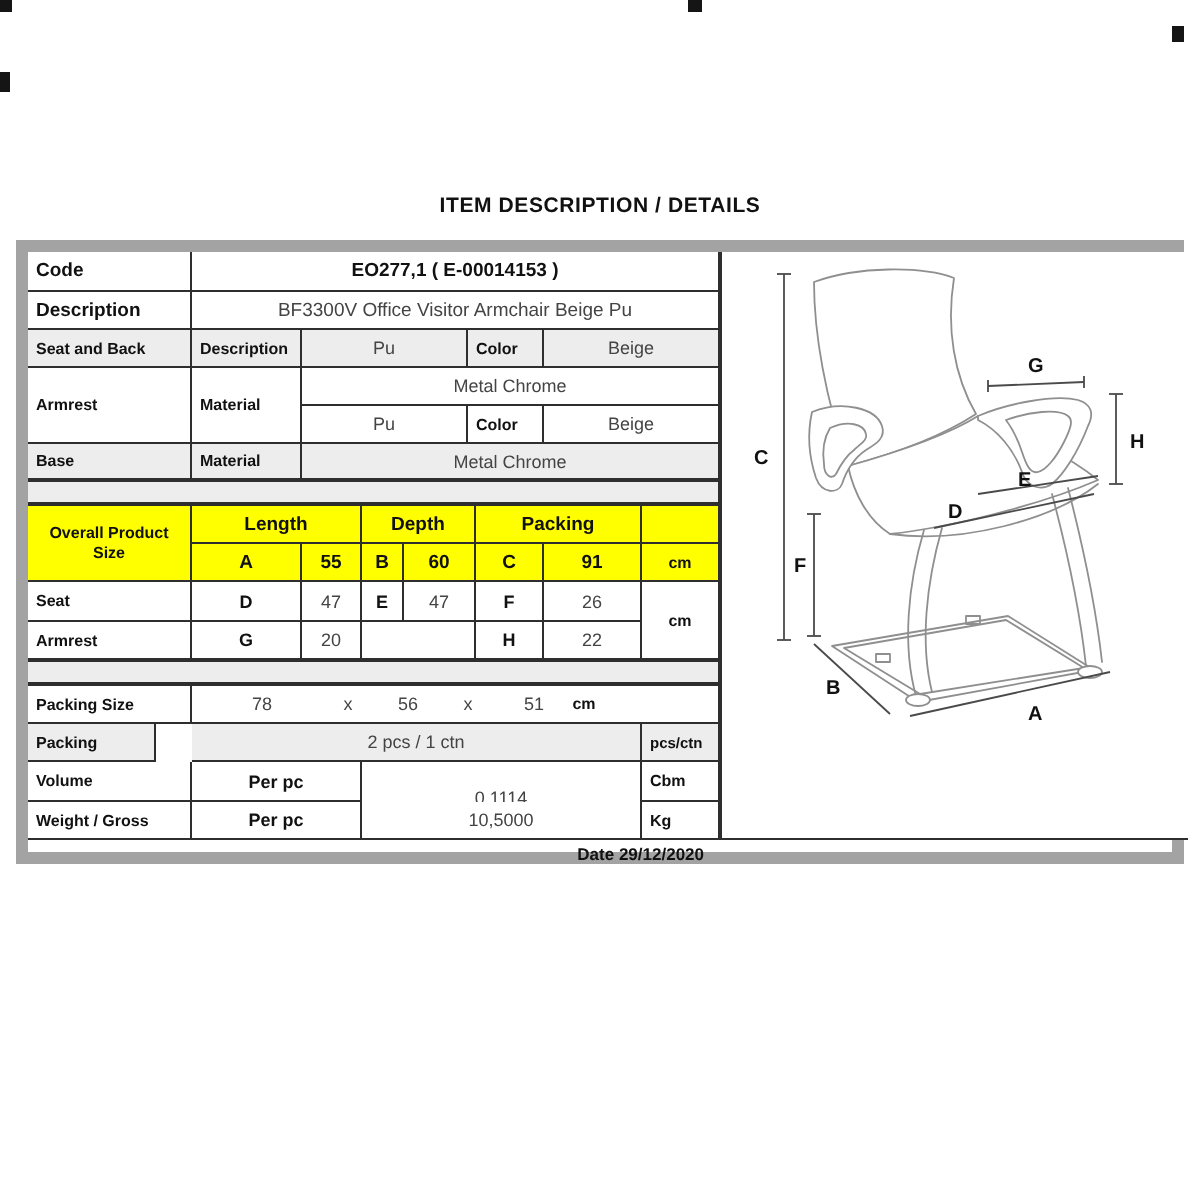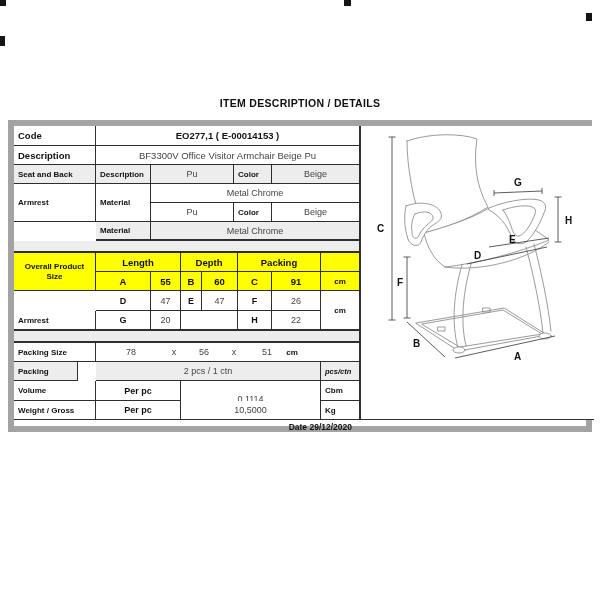--- a/index.html
+++ b/index.html
@@ -19,21 +19,21 @@
   .cell{
     position:absolute;box-sizing:border-box;background:#fff;
     border-right:1px solid var(--bd);border-bottom:1px solid var(--bd);
     display:flex;align-items:center;justify-content:center;
     font-size:9px;color:#444;white-space:nowrap;overflow:hidden;
   }
   .lab{justify-content:flex-start;padding-left:4px;font-weight:bold;color:#111;font-size:8px;}
   .lg{font-size:9.5px;}
   .bold{font-weight:bold;color:#111;}
   .sm{font-size:8px;}
-  .xs{font-size:7.5px;font-style:italic;}
+  .xs{font-size:7.5px;}
   .nr{border-right:none;}
   .bb2{border-bottom-width:2px;}
   .shade{background:#ededed;}
   .yellow{background:#ffff00;}
   .wrap2{white-space:normal;text-align:center;line-height:1.15;padding:0 6px;}
   .drawing-block{
     position:absolute;left:345px;top:0;width:235px;height:294px;box-sizing:border-box;
     border-left:2px solid var(--bd);border-bottom:1px solid var(--bd);background:#fff;
   }
   .drawing-header{
@@ -74,39 +74,41 @@
   <div class="cell lab shade" style="left:220px;top:39px;width:38px;height:19px">Color</div>
   <div class="cell shade nr" style="left:258px;top:39px;width:87px;height:19px">Beige</div>
 
   <div class="cell lab" style="left:0;top:58px;width:82px;height:38px">Armrest</div>
   <div class="cell lab" style="left:82px;top:58px;width:55px;height:38px">Material</div>
   <div class="cell nr" style="left:137px;top:58px;width:208px;height:19px">Metal Chrome</div>
   <div class="cell" style="left:137px;top:77px;width:83px;height:19px">Pu</div>
   <div class="cell lab" style="left:220px;top:77px;width:38px;height:19px">Color</div>
   <div class="cell nr" style="left:258px;top:77px;width:87px;height:19px">Beige</div>
 
+  <div class="cell lab shade bb2" style="left:0;top:96px;width:82px;height:19px">Base</div>
   <div class="cell lab shade bb2" style="left:82px;top:96px;width:55px;height:19px">Material</div>
   <div class="cell shade nr bb2" style="left:137px;top:96px;width:208px;height:19px">Metal Chrome</div>
 
   <div class="cell shade nr bb2" style="left:0;top:115px;width:345px;height:12px"></div>
 
   <div class="cell yellow bold lg" style="left:82px;top:127px;width:85px;height:19px">Length</div>
   <div class="cell yellow bold sm wrap2" style="left:0;top:127px;width:82px;height:38px">Overall Product Size</div>
   <div class="cell yellow bold lg" style="left:167px;top:127px;width:57px;height:19px">Depth</div>
   <div class="cell yellow bold lg" style="left:224px;top:127px;width:83px;height:19px">Packing</div>
   <div class="cell yellow nr" style="left:307px;top:127px;width:38px;height:19px"></div>
 
   <div class="cell yellow bold lg" style="left:82px;top:146px;width:55px;height:19px">A</div>
   <div class="cell yellow bold lg" style="left:137px;top:146px;width:30px;height:19px">55</div>
   <div class="cell yellow bold lg" style="left:167px;top:146px;width:21px;height:19px">B</div>
   <div class="cell yellow bold lg" style="left:188px;top:146px;width:36px;height:19px">60</div>
   <div class="cell yellow bold lg" style="left:224px;top:146px;width:34px;height:19px">C</div>
   <div class="cell yellow bold lg" style="left:258px;top:146px;width:49px;height:19px">91</div>
   <div class="cell yellow bold sm nr" style="left:307px;top:146px;width:38px;height:19px">cm</div>
 
+  <div class="cell lab" style="left:0;top:165px;width:82px;height:20px">Seat</div>
   <div class="cell bold" style="left:82px;top:165px;width:55px;height:20px">D</div>
   <div class="cell" style="left:137px;top:165px;width:30px;height:20px">47</div>
   <div class="cell bold" style="left:167px;top:165px;width:21px;height:20px">E</div>
   <div class="cell" style="left:188px;top:165px;width:36px;height:20px">47</div>
   <div class="cell bold" style="left:224px;top:165px;width:34px;height:20px">F</div>
   <div class="cell" style="left:258px;top:165px;width:49px;height:20px">26</div>
   <div class="cell bold sm nr bb2" style="left:307px;top:165px;width:38px;height:40px">cm</div>
 
   <div class="cell lab bb2" style="left:0;top:185px;width:82px;height:20px">Armrest</div>
   <div class="cell bold bb2" style="left:82px;top:185px;width:55px;height:20px">G</div>

